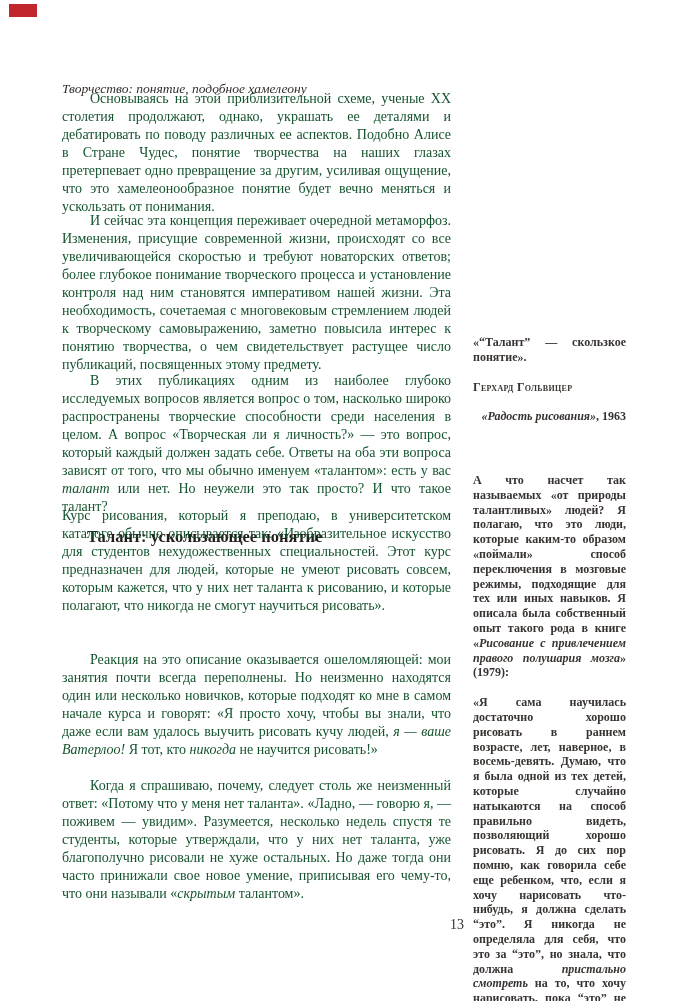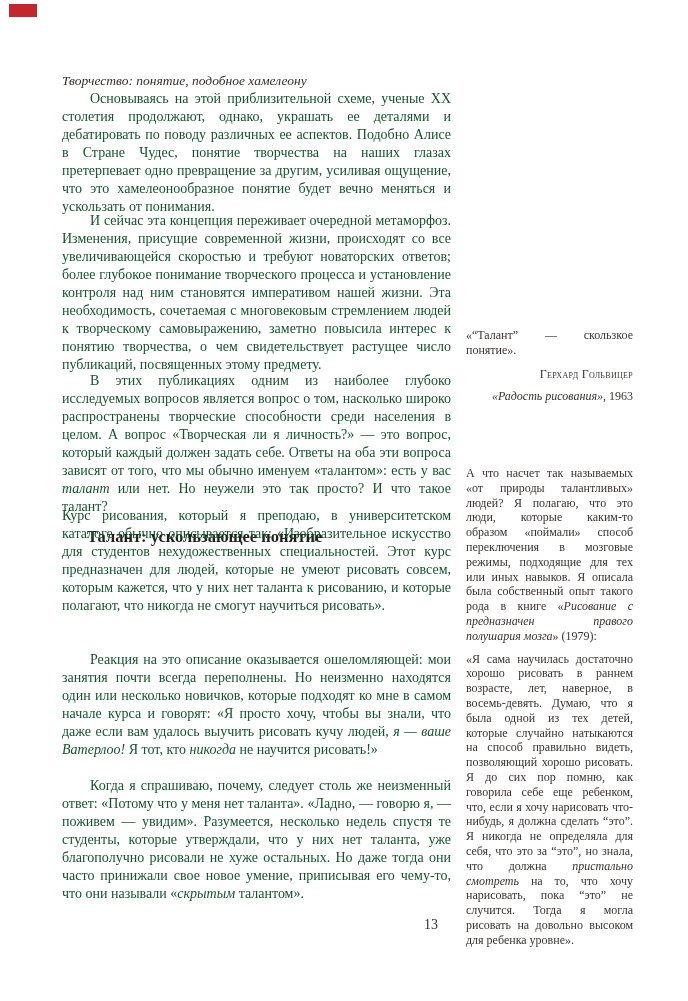--- a/index.html
+++ b/index.html
@@ -12,21 +12,21 @@
   }
   .page { position: relative; width: 688px; height: 1001px; background: #ffffff; }
 
   .red-mark {
     position: absolute; left: 9px; top: 4px;
     width: 28px; height: 13px;
     background: #c2272d;
   }
 
   .running-head {
-    position: absolute; left: 62px; top: 73px; width: 388px;
+    position: absolute; left: 62px; top: 81px; width: 388px;
     font-style: italic; font-size: 13.5px; line-height: 16px;
     color: #35302d;
   }
 
   .main-p {
     position: absolute; left: 62px; width: 389px;
     margin: 0;
     font-size: 14px; line-height: 18px;
     text-align: justify;
     color: #14532d;
@@ -39,36 +39,36 @@
     font-size: 16.5px; line-height: 20px; font-weight: bold;
     color: #211d1b;
   }
 
   .margin-note {
     position: absolute; left: 458px; width: 183px;
     font-size: 12px; line-height: 14.8px;
     text-align: justify;
     color: #383330;
   }
-  .margin-note p { margin: 8px; }
+  .margin-note p { margin: 15px; font-weight: bold; }
   .note-author {
     margin-top: 9px !important;
     font-variant: small-caps;
     letter-spacing: 0.3px;
-    text-align: right;
+    text-align: left;
   }
   .note-source { text-align: right; }
   .note-quote-2 { margin-top: 7px !important; }
 
   .it { font-style: italic; }
 
   .page-number {
     position: absolute; left: 424px; top: 917px; width: 40px;
     font-size: 14px; color: #35302d;
-    text-align: left;
+    text-align: right;
   }
 </style>
 </head>
 <body>
 
 <div class="page">
 
   <div class="red-mark"></div>
 
   <div class="running-head">Творчество: понятие, подобное хамелеону</div>
@@ -87,19 +87,19 @@
 
   <p class="main-p indent" style="top:777px"><span>Когда я спрашиваю, почему, следует столь же неизменный ответ: «Потому что у меня нет таланта». «Ладно, — говорю я, — поживем — увидим». Разумеется, несколько недель спустя те студенты, которые утверждали, что у них нет таланта, уже благополучно рисовали не хуже остальных. Но даже тогда они часто принижали свое новое умение, приписывая его чему-то, что они называли «</span><span class="it">скрытым</span><span> талантом».</span></p>
 
   <div class="margin-note" style="top:320px">
     <p><span>«“Талант” — скользкое понятие».</span></p>
     <p class="note-author">Герхард Гольвицер</p>
     <p class="note-source"><span class="it">«Радость рисования»</span><span>, 1963</span></p>
   </div>
 
   <div class="margin-note" style="top:458px">
-    <p><span>А что насчет так называемых «от природы талантливых» людей? Я полагаю, что это люди, которые каким-то образом «поймали» способ переключения в мозговые режимы, подходящие для тех или иных навыков. Я описала была собственный опыт такого рода в книге «</span><span class="it">Рисование с предназначен правого полушария мозга</span><span>» (1979):</span></p>
+    <p><span>А что насчет так называемых «от природы талантливых» людей? Я полагаю, что это люди, которые каким-то образом «поймали» способ переключения в мозговые режимы, подходящие для тех или иных навыков. Я описала была собственный опыт такого рода в книге «</span><span class="it">Рисование с привлечением правого полушария мозга</span><span>» (1979):</span></p>
     <p class="note-quote-2"><span>«Я сама научилась достаточно хорошо рисовать в раннем возрасте, лет, наверное, в восемь-девять. Думаю, что я была одной из тех детей, которые случайно натыкаются на способ правильно видеть, позволяющий хорошо рисовать. Я до сих пор помню, как говорила себе еще ребенком, что, если я хочу нарисовать что-нибудь, я должна сделать “это”. Я никогда не определяла для себя, что это за “это”, но знала, что должна </span><span class="it">пристально смотреть</span><span> на то, что хочу нарисовать, пока “это” не случится. Тогда я могла рисовать на довольно высоком для ребенка уровне».</span></p>
   </div>
 
   <div class="page-number">13</div>
 
 </div>
 
 </body></html>

